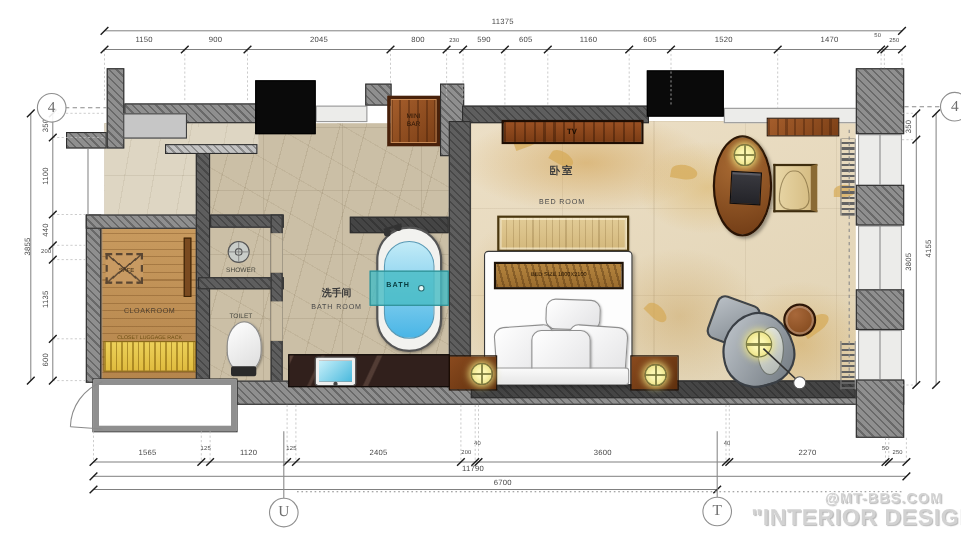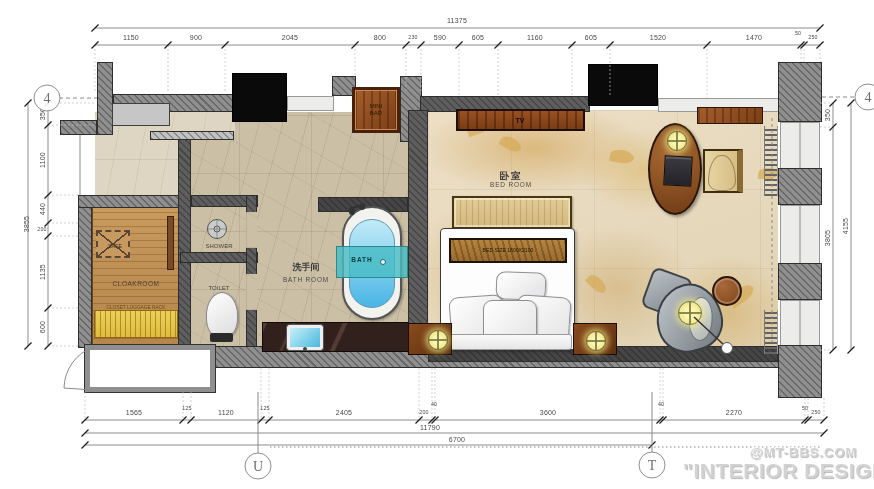--- a/index.html
+++ b/index.html
@@ -155,21 +155,21 @@
 
   <div class="abs woodgrainH" style="left:352px;top:87px;width:48px;height:46px;box-sizing:border-box;border:3px solid #49210a;
               box-shadow:inset 0 0 0 1px #c88a55"></div>
   <span class="lbl" style="left:376px;top:110px;font-size:6px;color:#2a1506;white-space:normal;width:26px;text-align:center;line-height:1.15">MINI BAR</span>
 
   <div class="abs" style="left:456px;top:109px;width:129px;height:22px;box-sizing:border-box;border:2px solid #1e0d02;
               background:repeating-linear-gradient(90deg,rgba(45,18,2,.4) 0 2px,transparent 2px 9px),linear-gradient(#9a5022,#7a3c15)"></div>
   <span class="lbl" style="left:520px;top:120px;font-size:7px;color:#190c02;font-weight:bold">TV</span>
   <div class="abs woodgrainH" style="left:697px;top:107px;width:66px;height:17px;box-sizing:border-box;border:1.5px solid #2c1506"></div>
 
-  <span class="lbl" style="left:511px;top:176px;font-size:9.5px;color:#3a3a3a;font-weight:bold;letter-spacing:2px">卧室</span>
+  <span class="lbl" style="left:511px;top:156px;font-size:9.5px;color:#3a3a3a;font-weight:bold;letter-spacing:2px">卧室</span>
   <span class="lbl" style="left:511px;top:184px;font-size:6.5px;color:#4c4c4c;letter-spacing:.8px">BED ROOM</span>
 
   <div class="abs" style="left:452px;top:196px;width:120px;height:33px;box-sizing:border-box;border:2px solid #4a370f;
               box-shadow:inset 0 0 0 2px rgba(255,250,230,.55),1px 1px 2px rgba(0,0,0,.3);
               background:repeating-linear-gradient(90deg,rgba(120,90,40,.25) 0 1px,transparent 1px 6px),linear-gradient(#e2cb96,#d3b87c)"></div>
   <div class="abs" style="left:440px;top:228px;width:135px;height:122px;background:#fdfdfd;border:1.5px solid #3a3a3a;
               box-sizing:border-box;border-radius:4px 4px 0 0;box-shadow:2px 2px 3px rgba(0,0,0,.25)"></div>
   <div class="abs" style="left:449px;top:238px;width:118px;height:25px;box-sizing:border-box;border:2px solid #1e1207;
               background:repeating-linear-gradient(75deg,rgba(70,40,10,.35) 0 2px,transparent 2px 6px),linear-gradient(#b5853f,#9a6c2e)"></div>
   <span class="lbl" style="left:508px;top:250px;font-size:6px;color:#241404;transform:translate(-50%,-50%) scale(.85)">BED SIZE 1800X2100</span>

